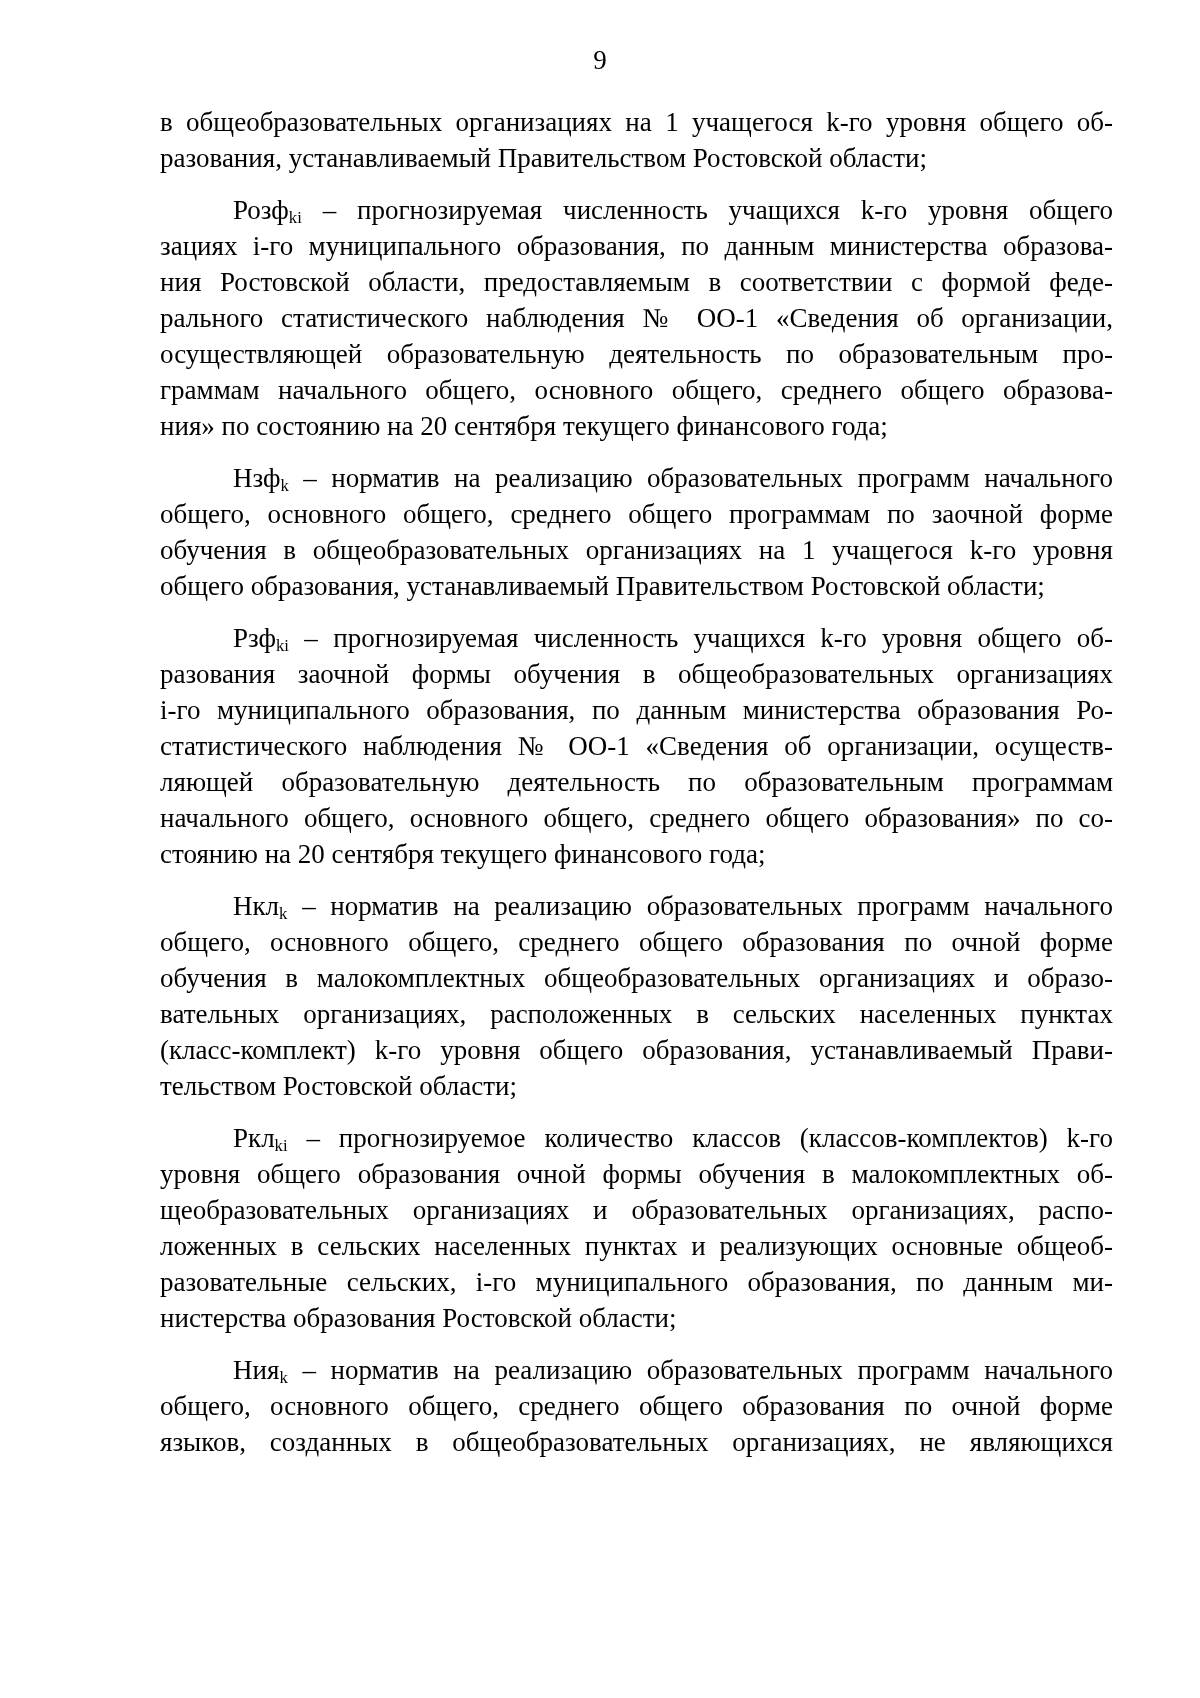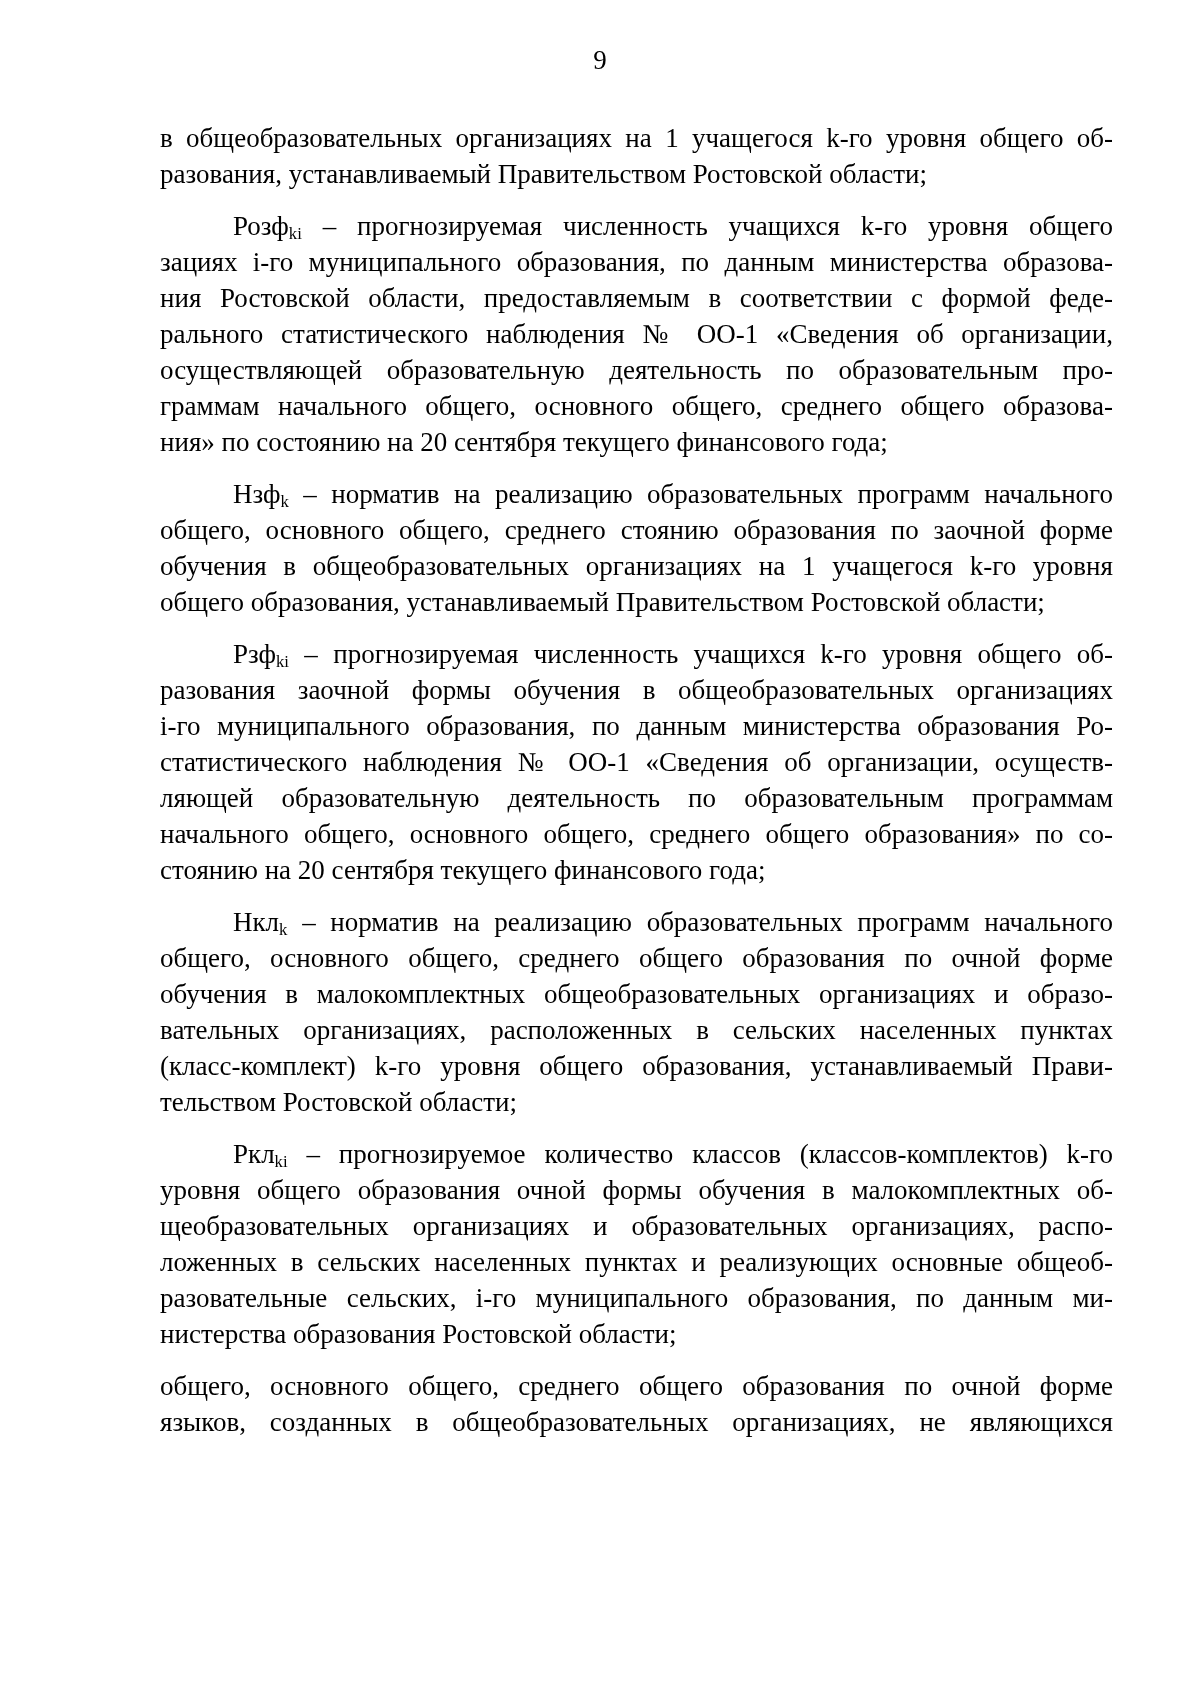--- a/index.html
+++ b/index.html
@@ -29,21 +29,21 @@
     font-size: 27px;
     line-height: 36px;
   }
   .text-block {
     position: absolute;
     top: 104px;
     left: 160px;
     width: 953px;
   }
   .paragraph {
-    margin: 16px 0 16px 0;
+    margin: 0 0 16px 0;
     padding: 0;
   }
   .paragraph:last-child {
     margin-bottom: 0;
   }
   .line {
     font-size: 27px;
     line-height: 36px;
     height: 36px;
     white-space: nowrap;
@@ -78,21 +78,21 @@
         <div class="line first-indent">Розф<sub class="idx">ki</sub> – прогнозируемая численность учащихся k-го уровня общего</div>
         <div class="line">зациях i-го муниципального образования, по данным министерства образова-</div>
         <div class="line">ния Ростовской области, предоставляемым в соответствии с формой феде-</div>
         <div class="line">рального статистического наблюдения № ОО-1 «Сведения об организации,</div>
         <div class="line">осуществляющей образовательную деятельность по образовательным про-</div>
         <div class="line">граммам начального общего, основного общего, среднего общего образова-</div>
         <div class="line para-end">ния» по состоянию на 20 сентября текущего финансового года;</div>
       </div>
       <div class="paragraph">
         <div class="line first-indent">Нзф<sub class="idx">k</sub> – норматив на реализацию образовательных программ начального</div>
-        <div class="line">общего, основного общего, среднего стоянию образования по заочной форме</div>
+        <div class="line">общего, основного общего, среднего общего программам по заочной форме</div>
         <div class="line">обучения в общеобразовательных организациях на 1 учащегося k-го уровня</div>
         <div class="line para-end">общего образования, устанавливаемый Правительством Ростовской области;</div>
       </div>
       <div class="paragraph">
         <div class="line first-indent">Рзф<sub class="idx">ki</sub> – прогнозируемая численность учащихся k-го уровня общего об-</div>
         <div class="line">разования заочной формы обучения в общеобразовательных организациях</div>
         <div class="line">i-го муниципального образования, по данным министерства образования Ро-</div>
         <div class="line">статистического наблюдения № ОО-1 «Сведения об организации, осуществ-</div>
         <div class="line">ляющей образовательную деятельность по образовательным программам</div>
         <div class="line">начального общего, основного общего, среднего общего образования» по со-</div>
@@ -108,17 +108,18 @@
       </div>
       <div class="paragraph">
         <div class="line first-indent">Ркл<sub class="idx">ki</sub> – прогнозируемое количество классов (классов-комплектов) k-го</div>
         <div class="line">уровня общего образования очной формы обучения в малокомплектных об-</div>
         <div class="line">щеобразовательных организациях и образовательных организациях, распо-</div>
         <div class="line">ложенных в сельских населенных пунктах и реализующих основные общеоб-</div>
         <div class="line">разовательные сельских, i-го муниципального образования, по данным ми-</div>
         <div class="line para-end">нистерства образования Ростовской области;</div>
       </div>
       <div class="paragraph">
+        <div class="line first-indent">Ния<sub class="idx">k</sub> – норматив на реализацию образовательных программ начального</div>
         <div class="line">общего, основного общего, среднего общего образования по очной форме</div>
         <div class="line">языков, созданных в общеобразовательных организациях, не являющихся</div>
       </div>
     </div>
 </div>
 
 </body></html>

